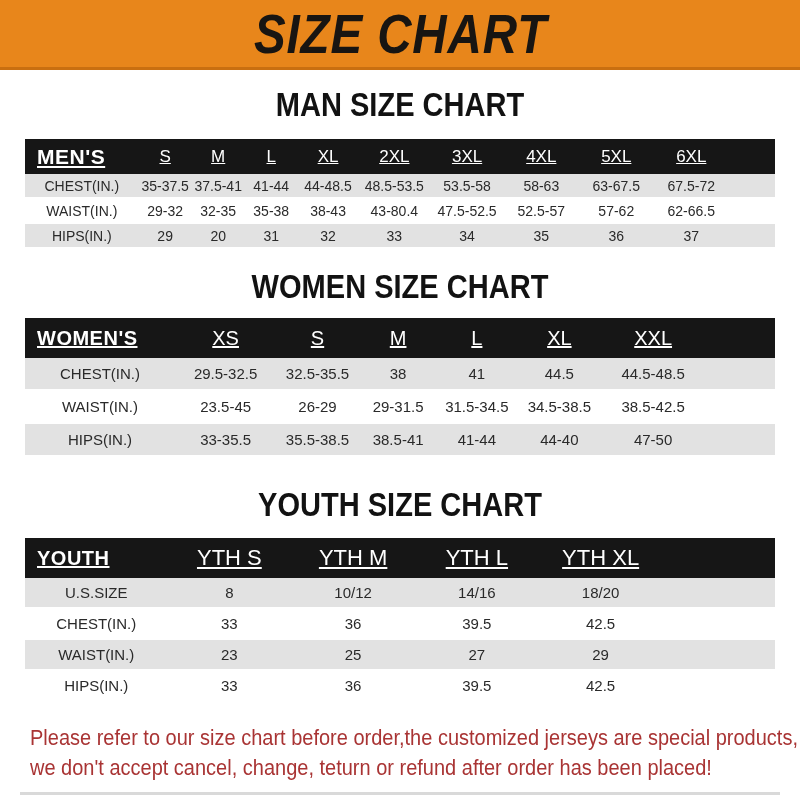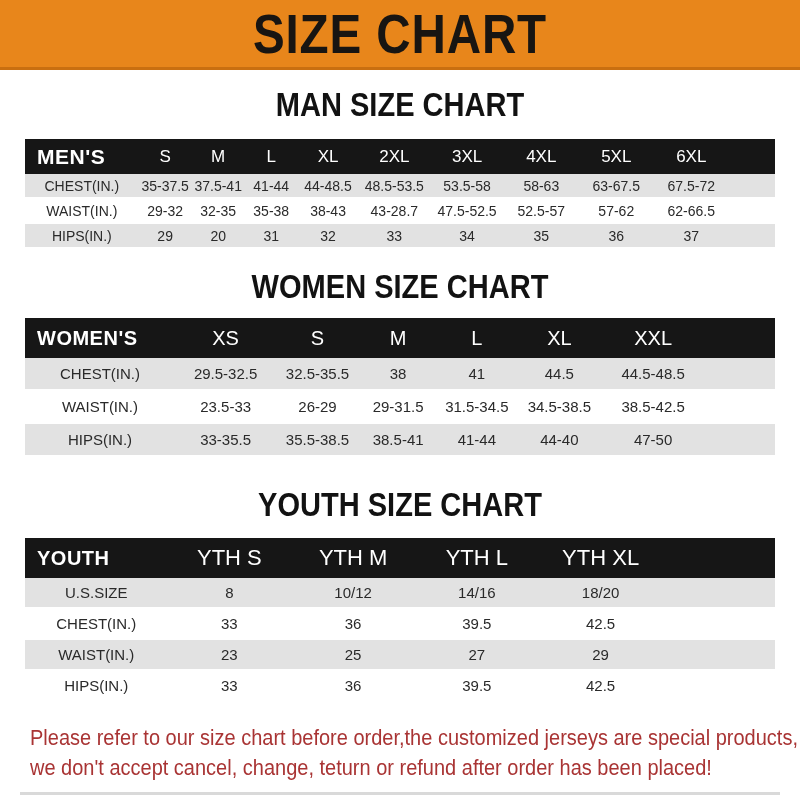--- a/index.html
+++ b/index.html
@@ -41,21 +41,21 @@
     width: 750px; margin: 0 auto;
     border-collapse: separate; border-spacing: 0;
     table-layout: fixed;
   }
   table.size-table th, table.size-table td {
     text-align: center; vertical-align: middle;
     overflow: hidden; white-space: nowrap;
   }
   tr.head-row th {
     background: #161616; color: #ffffff;
-    font-weight: 400; font-size: 17px;
+    font-weight: 400; font-size: 17px; text-decoration: underline;
   }
   tr.head-row th.corner {
     text-align: left; padding-left: 12px;
     font-weight: 700; font-size: 21px; letter-spacing: 0.5px;
   }
   .t-men  tr.head-row th { height: 35px; }
   .t-wmn  tr.head-row th { height: 40px; font-size: 20px; }
   .t-yth  tr.head-row th { height: 40px; font-size: 22px; }
   .t-wmn  tr.head-row th.corner, .t-yth tr.head-row th.corner { font-size: 20px; }
 
@@ -77,21 +77,21 @@
     white-space: nowrap;
   }
   .bottom-strip {
     width: 760px; height: 3px; background: #d9d9d9;
     margin: 9px auto 0 auto;
   }
 </style>
 </head>
 <body>
 
-<div class="banner" style="background: rgb(232, 134, 27);">
+<div class="banner" style="background: rgb(232, 134, 27); font-style: italic;">
   <div class="banner-title" style="color: rgb(24, 21, 18);">SIZE CHART</div>
 </div>
 
 <div class="section-heading hd-man">MAN SIZE CHART</div>
 
 <table class="size-table t-men">
   <colgroup>
     <col style="width:15%">
       <col style="width:7%">
       <col style="width:7%">
@@ -130,21 +130,21 @@
     <td>63-67.5</td>
     <td>67.5-72</td>
     <td></td>
   </tr>
   <tr class="data-row">
     <td class="row-label">WAIST(IN.)</td>
     <td>29-32</td>
     <td>32-35</td>
     <td>35-38</td>
     <td>38-43</td>
-    <td>43-28.7</td>
+    <td>43-80.4</td>
     <td>47.5-52.5</td>
     <td>52.5-57</td>
     <td>57-62</td>
     <td>62-66.5</td>
     <td></td>
   </tr>
   <tr class="data-row shaded">
     <td class="row-label">HIPS(IN.)</td>
     <td>29</td>
     <td>20</td>
@@ -189,21 +189,21 @@
     <td>29.5-32.5</td>
     <td>32.5-35.5</td>
     <td>38</td>
     <td>41</td>
     <td>44.5</td>
     <td>44.5-48.5</td>
     <td></td>
   </tr>
   <tr class="data-row">
     <td class="row-label">WAIST(IN.)</td>
-    <td>23.5-33</td>
+    <td>23.5-45</td>
     <td>26-29</td>
     <td>29-31.5</td>
     <td>31.5-34.5</td>
     <td>34.5-38.5</td>
     <td>38.5-42.5</td>
     <td></td>
   </tr>
   <tr class="data-row shaded">
     <td class="row-label">HIPS(IN.)</td>
     <td>33-35.5</td>

